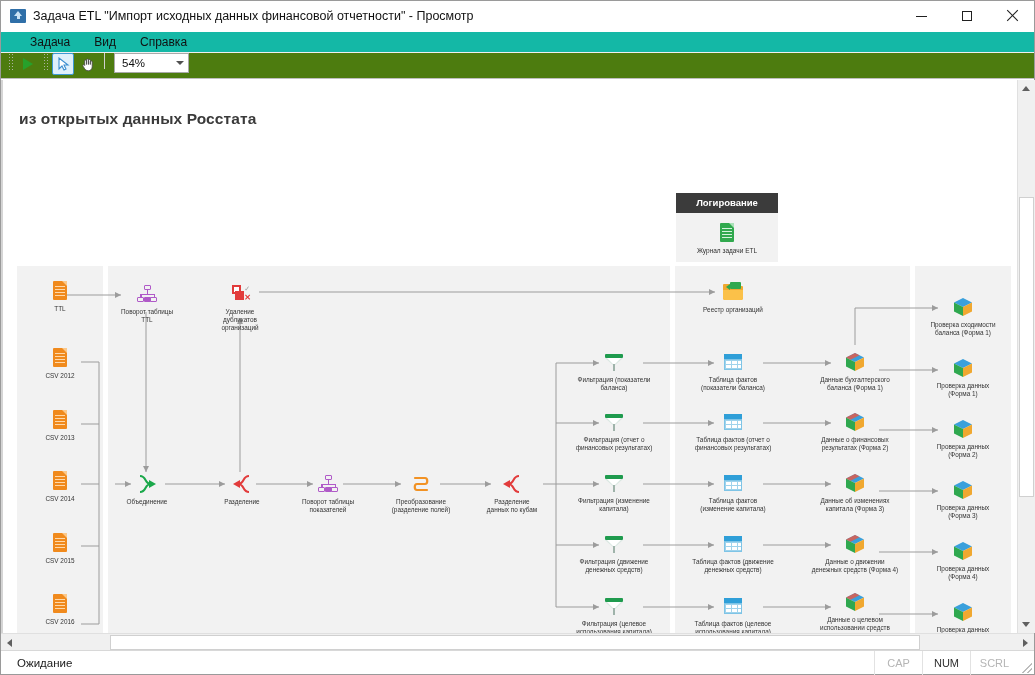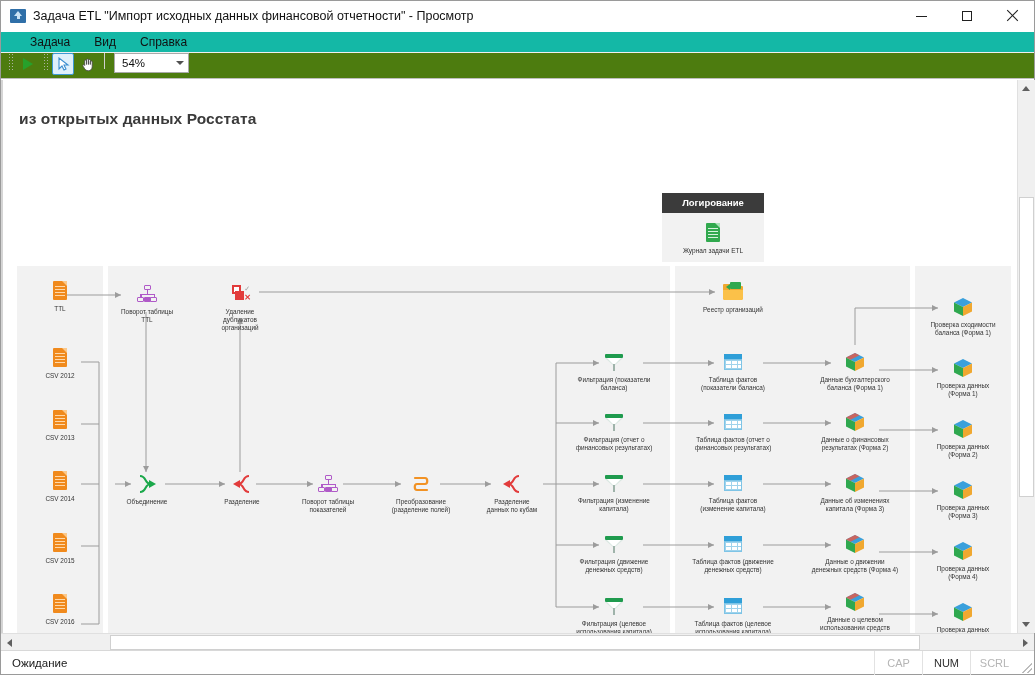--- a/index.html
+++ b/index.html
@@ -136,21 +136,21 @@
   }
 
   
   .diagram-title {
     position: absolute; left: 16px; top: 29px;
     font-size: 15.5px; font-weight: bold; color: #3a3a3a;
     line-height: 20px; letter-spacing: .1px;
   }
 
   
-  .log-box { position: absolute; left: 659px; top: 113px; width: 102px; }
+  .log-box { position: absolute; left: 673px; top: 113px; width: 102px; }
   .log-head {
     background: #3b3b3b; color: #ffffff;
     font-size: 9.5px; font-weight: bold;
     text-align: center; padding: 4px 0 5px;
   }
   .log-body {
     background: #f2f2f2; height: 49px;
     display: flex; flex-direction: column;
     align-items: center; justify-content: center; gap: 3px;
   }
@@ -376,21 +376,21 @@
     background: #ffffff; border: 1px solid #d0d0d0;
   }
 
   
   .statusbar {
     flex: 0 0 24px; height: 24px;
     display: flex; align-items: center;
     background: #ffffff; border-top: 1px solid #d8d8d8;
     font-size: 11.5px; color: #202020;
   }
-  .status-text { padding-left: 0; flex: 1 1 auto; margin-left: 11px; }
+  .status-text { padding-left: 16px; flex: 1 1 auto; }
   .status-cell {
     width: 48px; text-align: center; color: #b5b5b5;
     border-left: 1px solid #e2e2e2; height: 24px; line-height: 24px;
     font-size: 11px;
   }
   .status-cell.on { color: #303030; }
   .grip-corner {
     width: 16px; height: 24px; position: relative;
   }
   .grip-corner::after {

